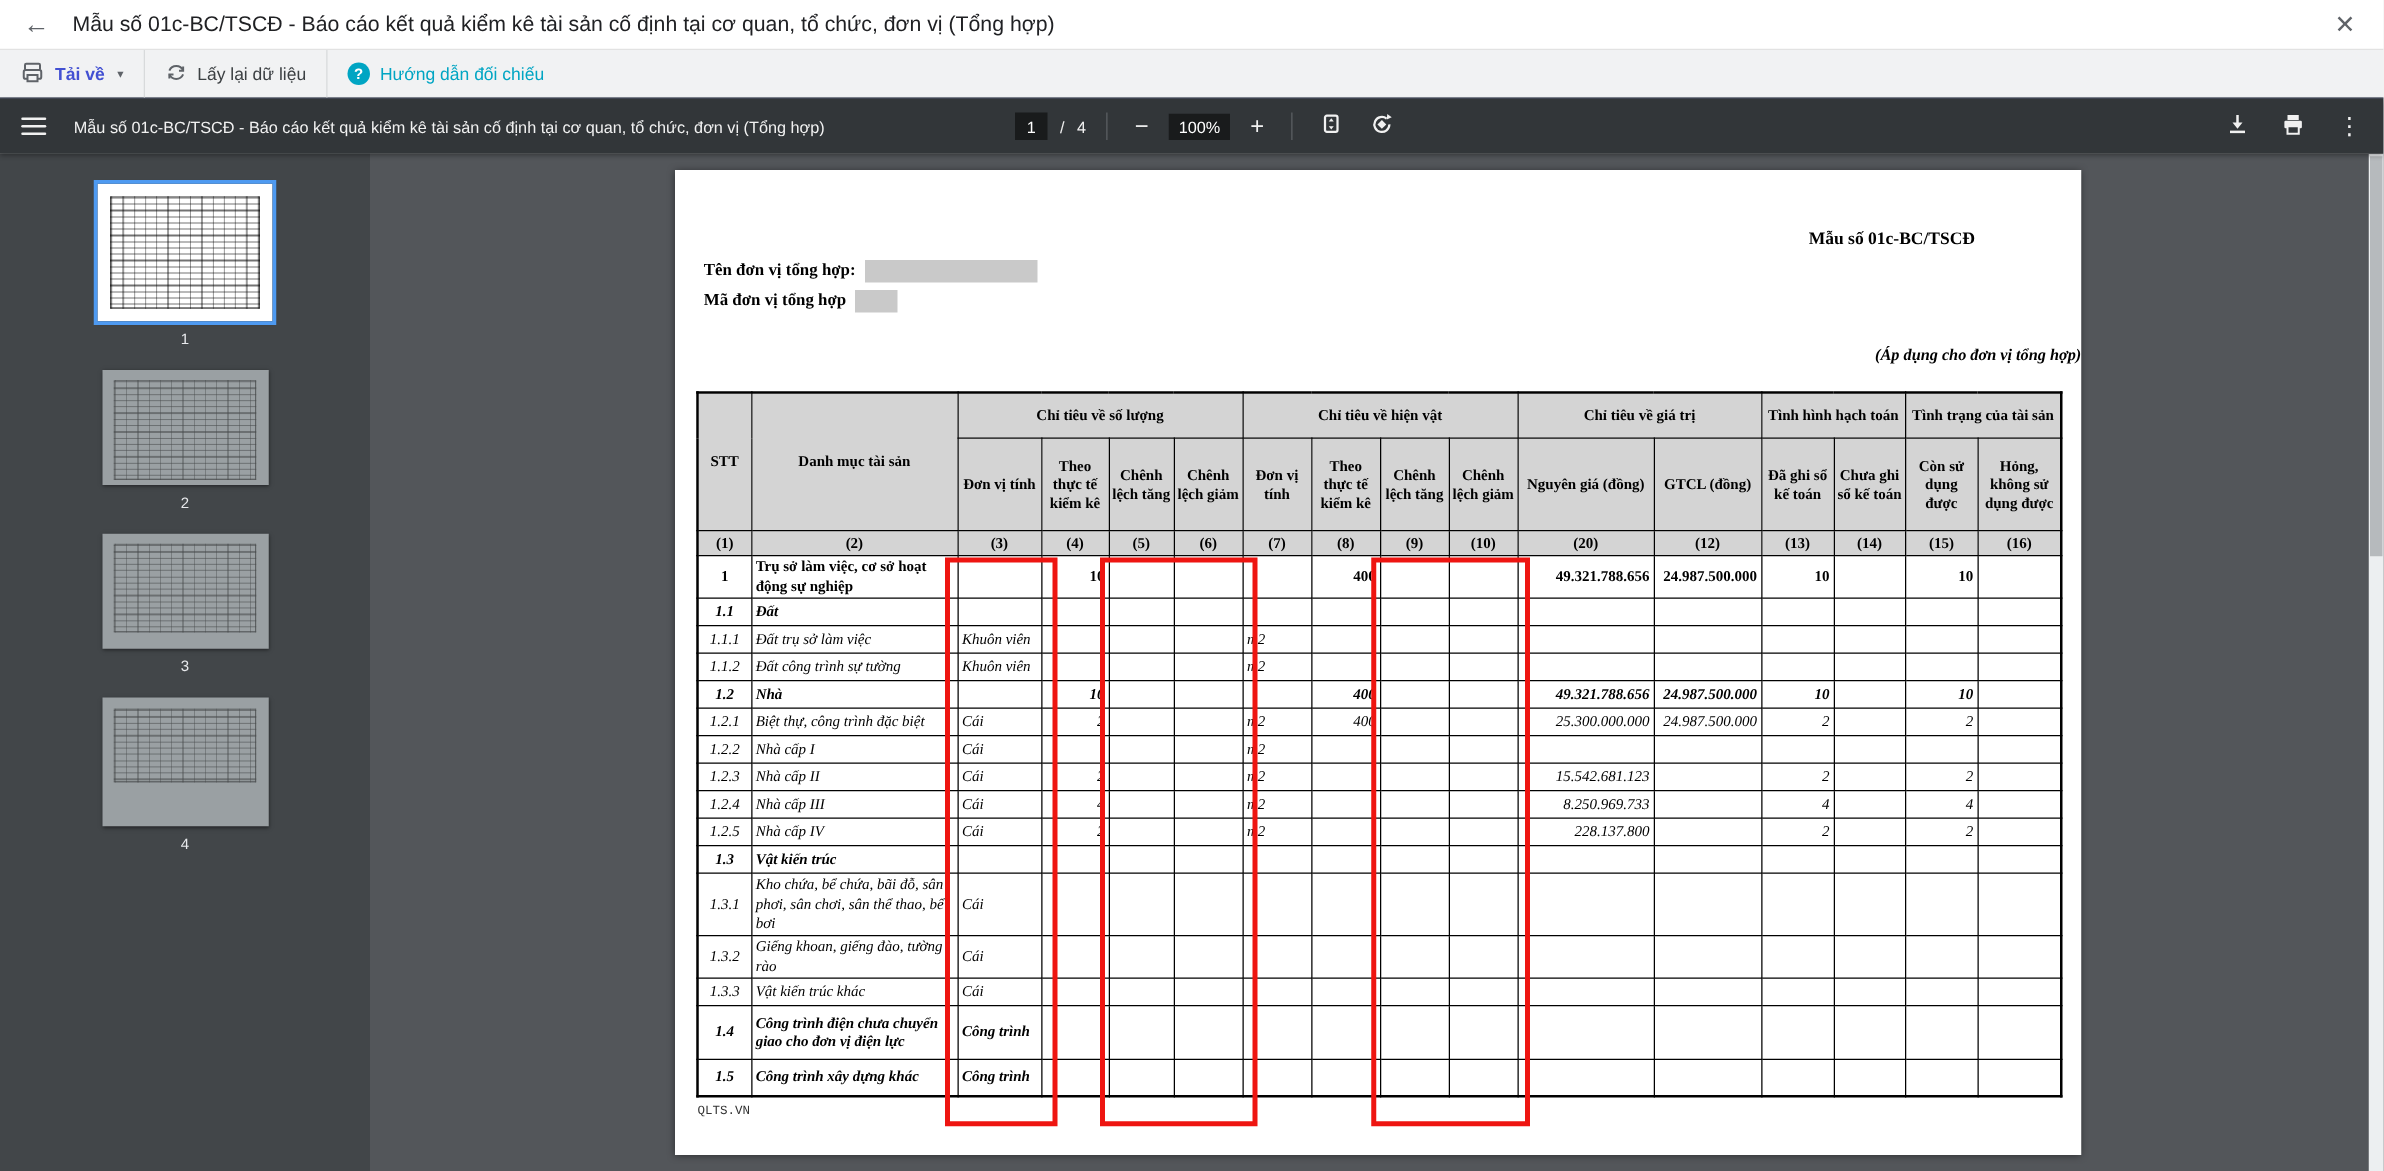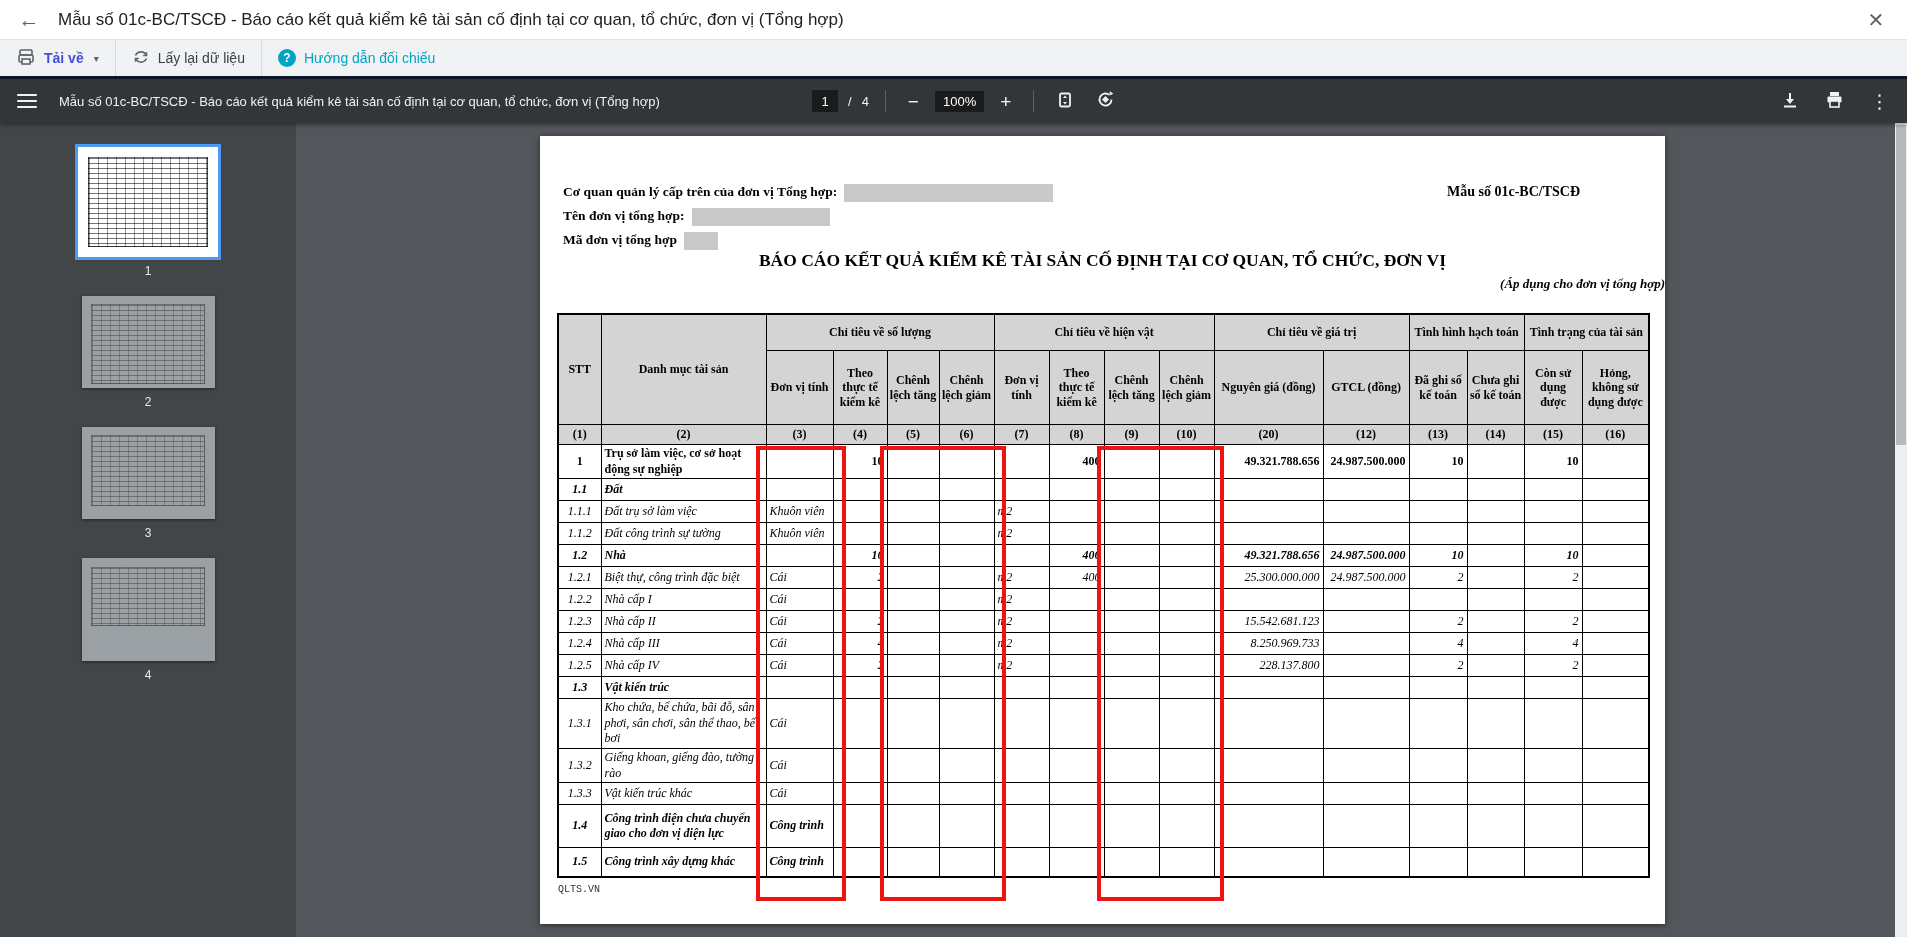--- a/index.html
+++ b/index.html
@@ -5,21 +5,21 @@
   html,body{margin:0;padding:0;background:#e9e9e9;font-family:"Liberation Sans",sans-serif;}
   #app{position:relative;width:1907px;height:937px;background:#fff;overflow:hidden;}
 
   
   .titlebar{position:absolute;top:0;left:0;width:100%;height:40px;background:#fff;border-bottom:1px solid #e2e2e2;display:flex;align-items:center;box-sizing:border-box;}
   .back-btn{width:34px;height:34px;margin-left:12px;border:none;background:transparent;font-size:21px;color:#5f6368;cursor:pointer;line-height:34px;text-align:center;padding:0;}
   .win-title{margin-left:12px;font-size:17px;color:#202124;white-space:nowrap;overflow:hidden;}
   .close-btn{margin-left:auto;margin-right:16px;border:none;background:transparent;font-size:20px;color:#5f6368;cursor:pointer;width:30px;height:30px;line-height:30px;text-align:center;padding:0;}
 
   
-  .actionbar{position:absolute;top:40px;left:0;width:100%;height:39px;background:#f1f2f3;border-bottom:3px solid #0f172a;display:flex;align-items:stretch;box-sizing:border-box;}
+  .actionbar{position:absolute;top:40px;left:0;width:100%;height:39px;background:#f1f2f3;border-bottom:1px solid #0f172a;display:flex;align-items:stretch;box-sizing:border-box;}
   .ab-btn{display:flex;align-items:center;gap:8px;padding:0 16px;background:transparent;border:none;cursor:pointer;font-size:14px;}
   .ab-sep{width:1px;background:#d8dadb;margin:0;}
   .lbl-download{color:var(--accent-blue,#4250d2);font-weight:bold;}
   .lbl-reload{color:#3c4043;}
   .lbl-guide{color:var(--accent-teal,#00a5c3);}
   .caret{font-size:10px;color:#5f6368;margin-left:2px;}
   .qmark{display:inline-flex;width:18px;height:18px;border-radius:50%;background:var(--accent-teal,#00a5c3);color:#fff;font-size:12px;font-weight:bold;align-items:center;justify-content:center;}
   .icon-gray{stroke:#5f6368;fill:none;stroke-width:1.6;}
 
   
@@ -215,31 +215,27 @@
           <div class="thumb" style="width: 133px; height: 103px;">
             <div class="mini" style="height: 55%;"></div>
           </div>
           <div class="tnum">4</div>
         </div>
       </div>
 
     <div class="page">
       <div class="form-code">Mẫu số 01c-BC/TSCĐ</div>
 
-      <div class="doc-line" style="top:46px;">
-        <span>Cơ quan quản lý cấp trên của đơn vị Tổng hợp:</span><span class="redact" style="width:209px;"></span>
-      </div>
       <div class="doc-line" style="top:70px;">
         <span>Tên đơn vị tổng hợp:</span><span class="redact" style="width:138px;"></span>
       </div>
       <div class="doc-line" style="top:94px;">
         <span>Mã đơn vị tổng hợp</span><span class="redact" style="width:34px;"></span>
       </div>
 
-      <div class="doc-title">BÁO CÁO KẾT QUẢ KIỂM KÊ TÀI SẢN CỐ ĐỊNH TẠI CƠ QUAN, TỔ CHỨC, ĐƠN VỊ</div>
       <div class="doc-subtitle">(Áp dụng cho đơn vị tổng hợp)</div>
 
       <div class="tblwrap">
         <table id="report-table">
             <colgroup>
               <col style="width: 43px;">
               <col style="width: 165px;">
               <col style="width: 67px;">
               <col style="width: 54px;">
               <col style="width: 52px;">

